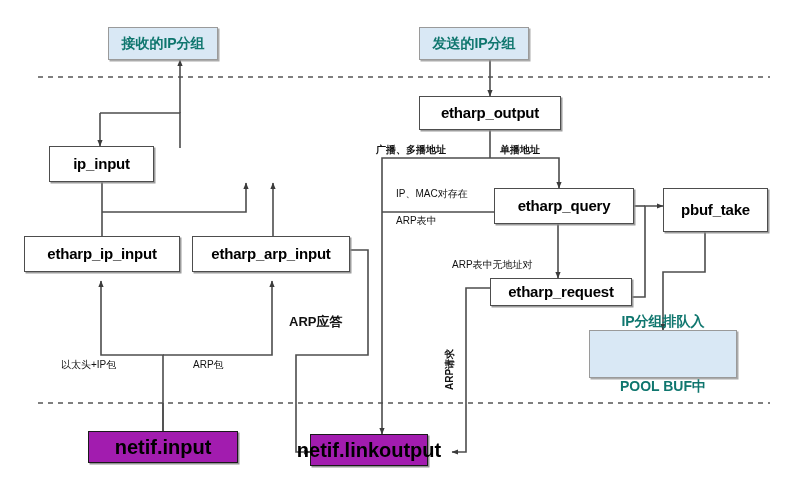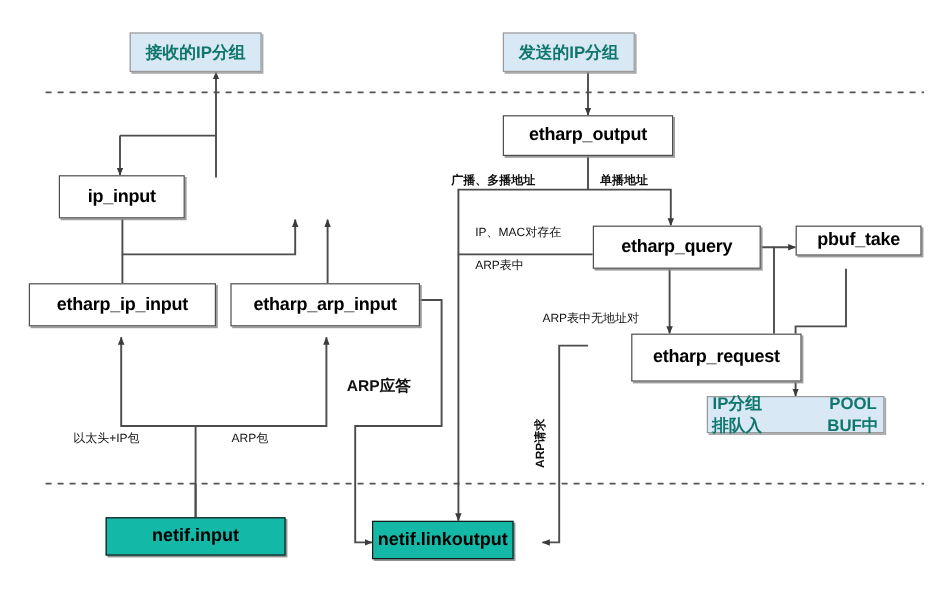--- a/index.html
+++ b/index.html
@@ -35,25 +35,25 @@
     background:#d9e8f5;
     border:1px solid #9a9a9a;
     box-shadow:1.5px 1.5px 0 rgba(150,150,150,.8);
     font-weight:bold;
     font-size:14px;
     color:#0f766e;
   }
   .term.two-line{ line-height:1.28; white-space:normal; }
   
   .green{
-    background:#14b8a6;
+    background:#a21caf;
     border:1px solid #1a1a1a;
     box-shadow:1.5px 1.5px 0 rgba(120,120,120,.8);
     font-weight:bold;
-    font-size:15px;
+    font-size:20px;
     color:#000;
   }
   .elabel{
     position:absolute;
     font-size:10px;
     color:#111;
     font-weight:bold;
     white-space:nowrap;
     font-family:"Liberation Sans","DejaVu Sans",sans-serif;
   }
@@ -145,29 +145,29 @@
   </div>
 
   <div class="node fn" style="left:419px;top:96px;width:142px;height:34px;text-align:center;">
     <span>etharp_output</span>
   </div>
 
   <div class="node fn" style="left:494px;top:188px;width:140px;height:36px;">
     <span>etharp_query</span>
   </div>
 
-  <div class="node fn" style="left:490px;top:278px;width:142px;height:40px;margin-left:36px;">
+  <div class="node fn" style="left:490px;top:278px;width:142px;height:28px;">
     <span>etharp_request</span>
   </div>
 
-  <div class="node fn" style="left:663px;top:188px;width:105px;height:25px;text-align:right;">
+  <div class="node fn" style="left:663px;top:188px;width:105px;height:44px;text-align:right;">
     <span>pbuf_take</span>
   </div>
 
-  <div class="node term two-line" style="left:589px;top:330px;width:148px;height:31px;flex-direction:row;gap:47px;">
+  <div class="node term two-line" style="left:589px;top:330px;width:148px;height:48px;flex-direction:column;gap:47px;">
     <span>IP分组排队入</span>
     <span>POOL BUF中</span>
   </div>
 
   <div class="node green" style="left:88px;top:431px;width:150px;height:32px;">
     <span>netif.input</span>
   </div>
 
   <div class="node green" style="left:310px;top:434px;width:118px;height:32px;">
     <span>netif.linkoutput</span>

